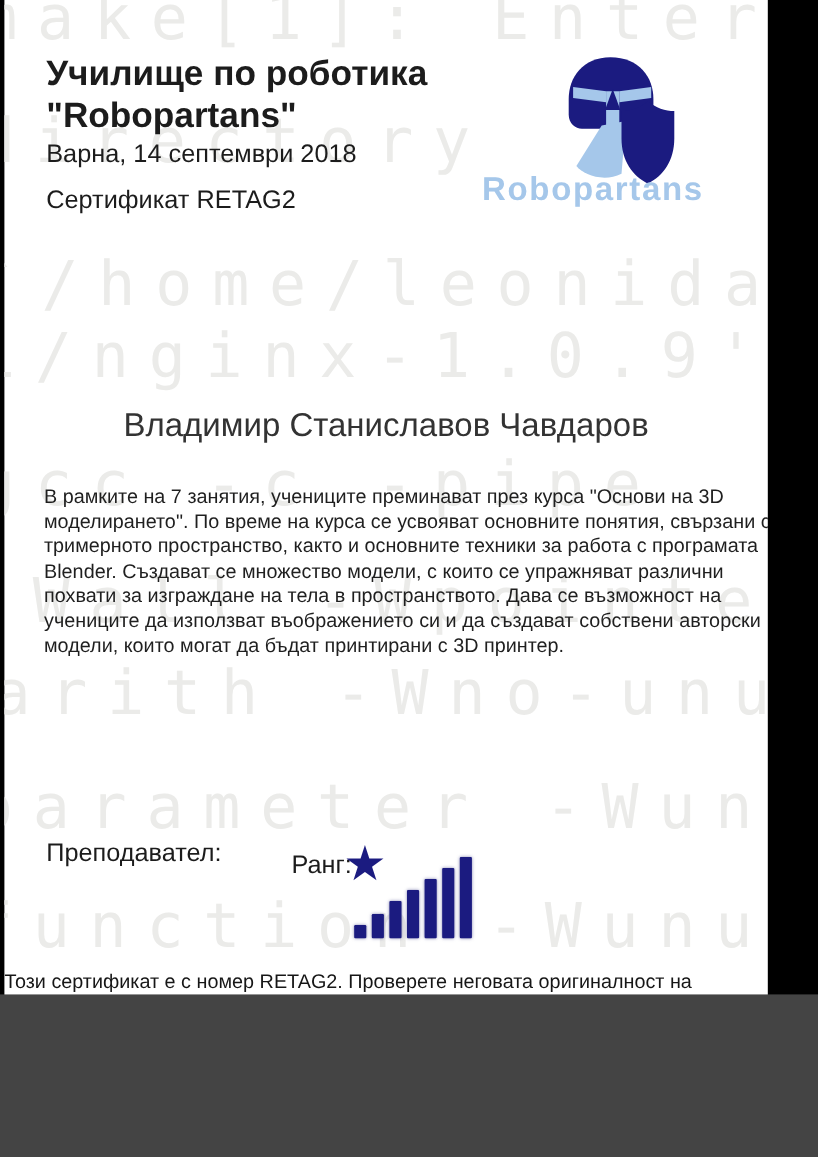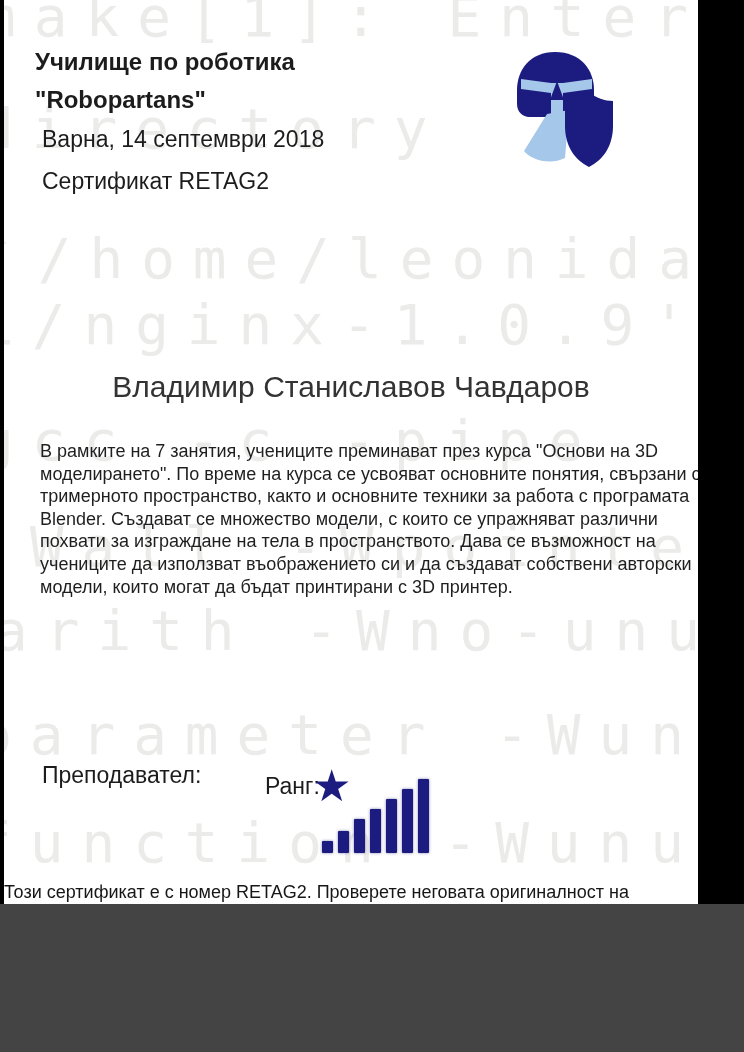--- a/index.html
+++ b/index.html
@@ -15,21 +15,21 @@
   }
   .content{
     position:absolute;left:4px;top:0;width:694px;height:986px;background:#ffffff;overflow:hidden;
   }
   
   .wm{
     position:absolute;font-family:"DejaVu Sans Mono",monospace;font-size:56px;
     letter-spacing:18px;color:var(--watermark);white-space:nowrap;z-index:0;
   }
   
-  .school-line{position:absolute;left:31px;font-size:24px;font-weight:700;color:var(--ink);z-index:2;}
+  .school-line{position:absolute;left:38px;font-size:32px;font-weight:700;color:var(--ink);z-index:2;}
   .school-meta{position:absolute;left:38px;font-size:23px;font-weight:400;color:var(--ink);z-index:2;}
   
   .logo-svg{position:absolute;left:495px;top:50px;z-index:2;}
   .brand{
     position:absolute;left:412px;top:156px;width:246px;text-align:center;
     font-size:30px;font-weight:700;letter-spacing:1.5px;color:var(--lightblue);z-index:2;
   }
   .title{
     position:absolute;left:0;top:234px;width:694px;text-align:center;
     font-size:45px;font-weight:700;color:#111;letter-spacing:-0.5px;z-index:2;
@@ -96,20 +96,21 @@
       <path d="M93 29 L64 33 L64 43 L93 39 Z" class="light-fill" fill="#a5c7ea"></path>
 
       <path d="M52 33 L64 33 L64 67 L52 67 Z" class="light-fill" fill="#a5c7ea"></path>
 
       <path d="M58 31 L65 50 L51 50 Z" class="navy-fill" fill="#1b1b80"></path>
 
       <path d="M48 64 L70 60 L66 108 C50 116 31 109 25 101 Z" class="light-fill" fill="#a5c7ea"></path>
 
       <path d="M90 42 C97 48 106 51 114 51 L114 76 C114 96 104 110 90 117 C76 110 66 96 66 76 L66 51 C74 51 83 48 90 42 Z" class="navy-fill" fill="#1b1b80"></path>
     </svg>
+    <div class="brand">Robopartans</div>
 
 
     <div class="recipient">Владимир Станиславов Чавдаров</div>
 
     <p class="description">В рамките на 7 занятия, учениците преминават през курса "Основи на 3D моделирането". По време на курса се усвояват основните понятия, свързани с тримерното пространство, както и основните техники за работа с програмата Blender. Създават се множество модели, с които се упражняват различни похвати за изграждане на тела в пространството. Дава се възможност на учениците да използват въображението си и да създават собствени авторски модели, които могат да бъдат принтирани с 3D принтер.</p>
 
     <div class="teacher-label">Преподавател:</div>
 
     <div class="rank-label">Ранг:</div>
     <span class="rank-star">★</span>

